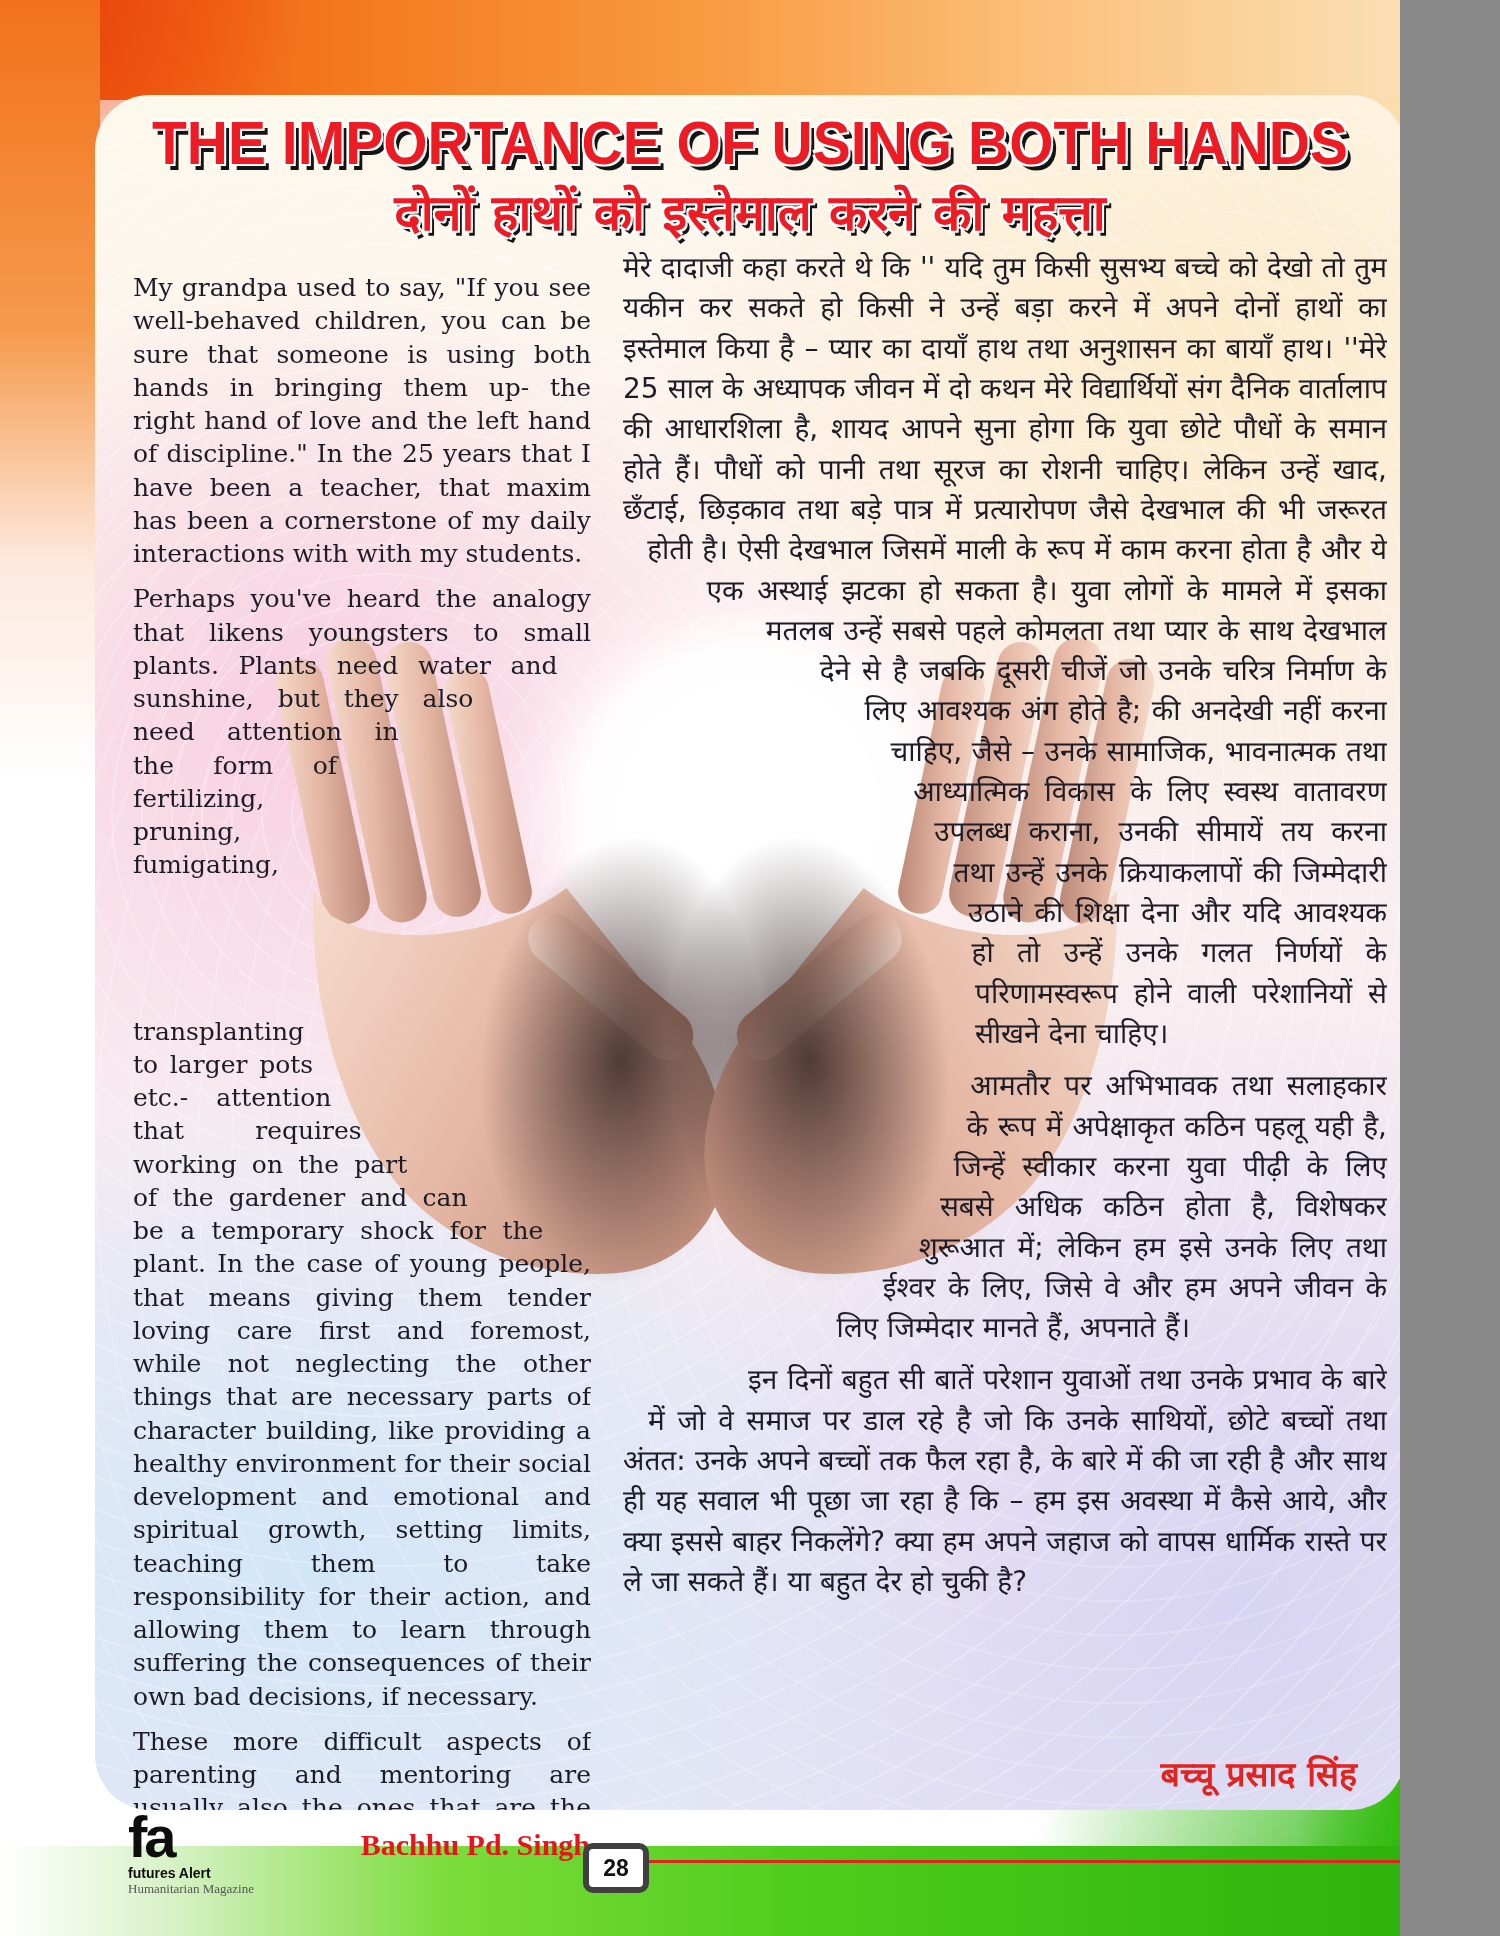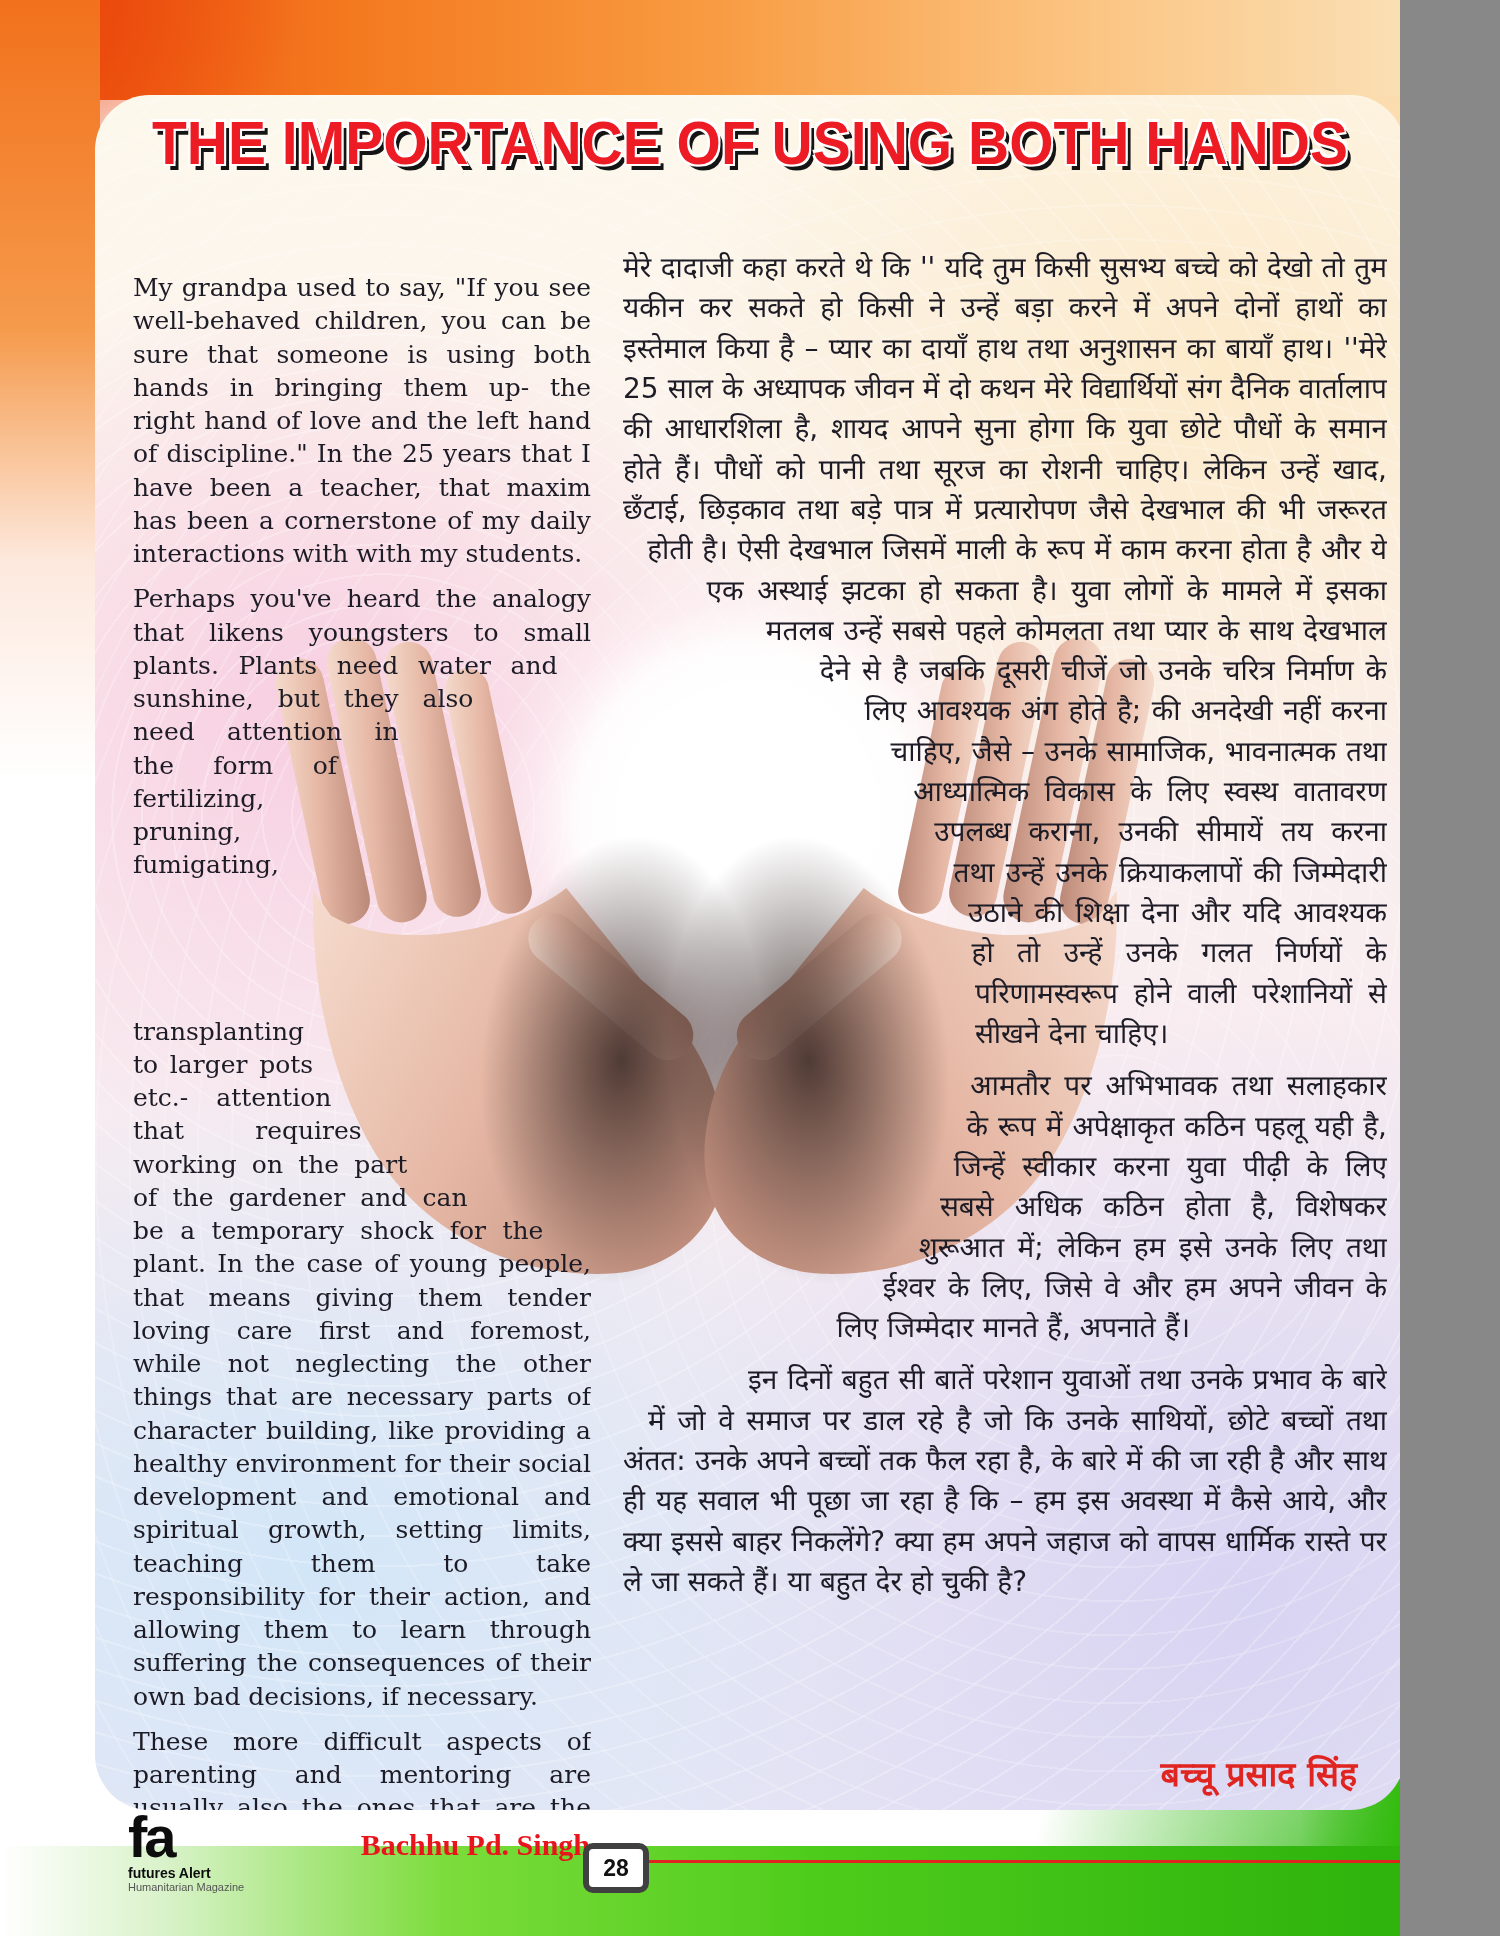--- a/index.html
+++ b/index.html
@@ -58,21 +58,21 @@
   .float-l{float:left;width:400px;height:1530px;
     shape-outside:polygon(0% 20%,45% 28%,62% 32%,75% 38%,86% 44%,88% 50%,86% 56%,80% 61%,72% 65%,55% 69%,38% 72%,0% 76%);}
   
   .author-hi{position:absolute;right:48px;bottom:14px;z-index:3;
     font-family:"DejaVu Sans",sans-serif;font-weight:bold;font-size:34px;color:#e02420;}
   .author-en{position:absolute;left:290px;top:1818px;width:300px;text-align:right;
     font-family:"Liberation Serif",serif;font-weight:bold;font-size:30px;color:#e8161c;margin-top:10px;}
   .logo{position:absolute;left:128px;top:1812px;color:#0d0d0d;}
   .logo-fa{font-family:"Liberation Sans",sans-serif;font-weight:900;font-size:58px;line-height:.85;letter-spacing:-3px;}
   .logo-l1{font-family:"Liberation Sans",sans-serif;font-weight:bold;font-size:14px;margin-top:4px;}
-  .logo-l2{font-family:Liberation Sans, sans-serif;font-size:11px;color:#555;text-align:center;}
+  .logo-l2{font-family:Liberation Serif, serif;font-size:13px;color:#555;text-align:center;}
   .page-pill{position:absolute;left:583px;top:1843px;width:54px;height:38px;z-index:4;
     background:#fff;border:6px solid #404040;border-radius:10px;
     display:flex;align-items:center;justify-content:center;
     font-family:"Liberation Sans",sans-serif;font-weight:bold;font-size:23px;color:#111;}
   .red-line{position:absolute;left:640px;top:1860px;width:860px;height:3px;background:#e02420;z-index:3;}
 </style>
 </head>
 <body>
 
 <div class="page">
@@ -81,20 +81,21 @@
   <div class="bg-orange-left"></div>
   <div class="bg-peach-right"></div>
   <div class="bg-green-right"></div>
   <div class="bg-green-corner"></div>
   <div class="bg-green-bottom"></div>
 
   <div class="card">
     <div class="swirls"></div>
 
     <h1 class="title-en">THE IMPORTANCE OF USING BOTH HANDS</h1>
+    <h2 class="title-hi">दोनों हाथों को इस्तेमाल करने की महत्ता</h2>
 
     <div class="orb"></div>
 
     <svg class="hands" viewBox="0 0 880 700" aria-hidden="true">
       <defs>
         <linearGradient id="skin" x1="0" y1="0" x2="1" y2="1">
           <stop offset="0" stop-color="#f6ddcf"></stop>
           <stop offset=".45" stop-color="#e6b8a5"></stop>
           <stop offset="1" stop-color="#b88574"></stop>
         </linearGradient>

